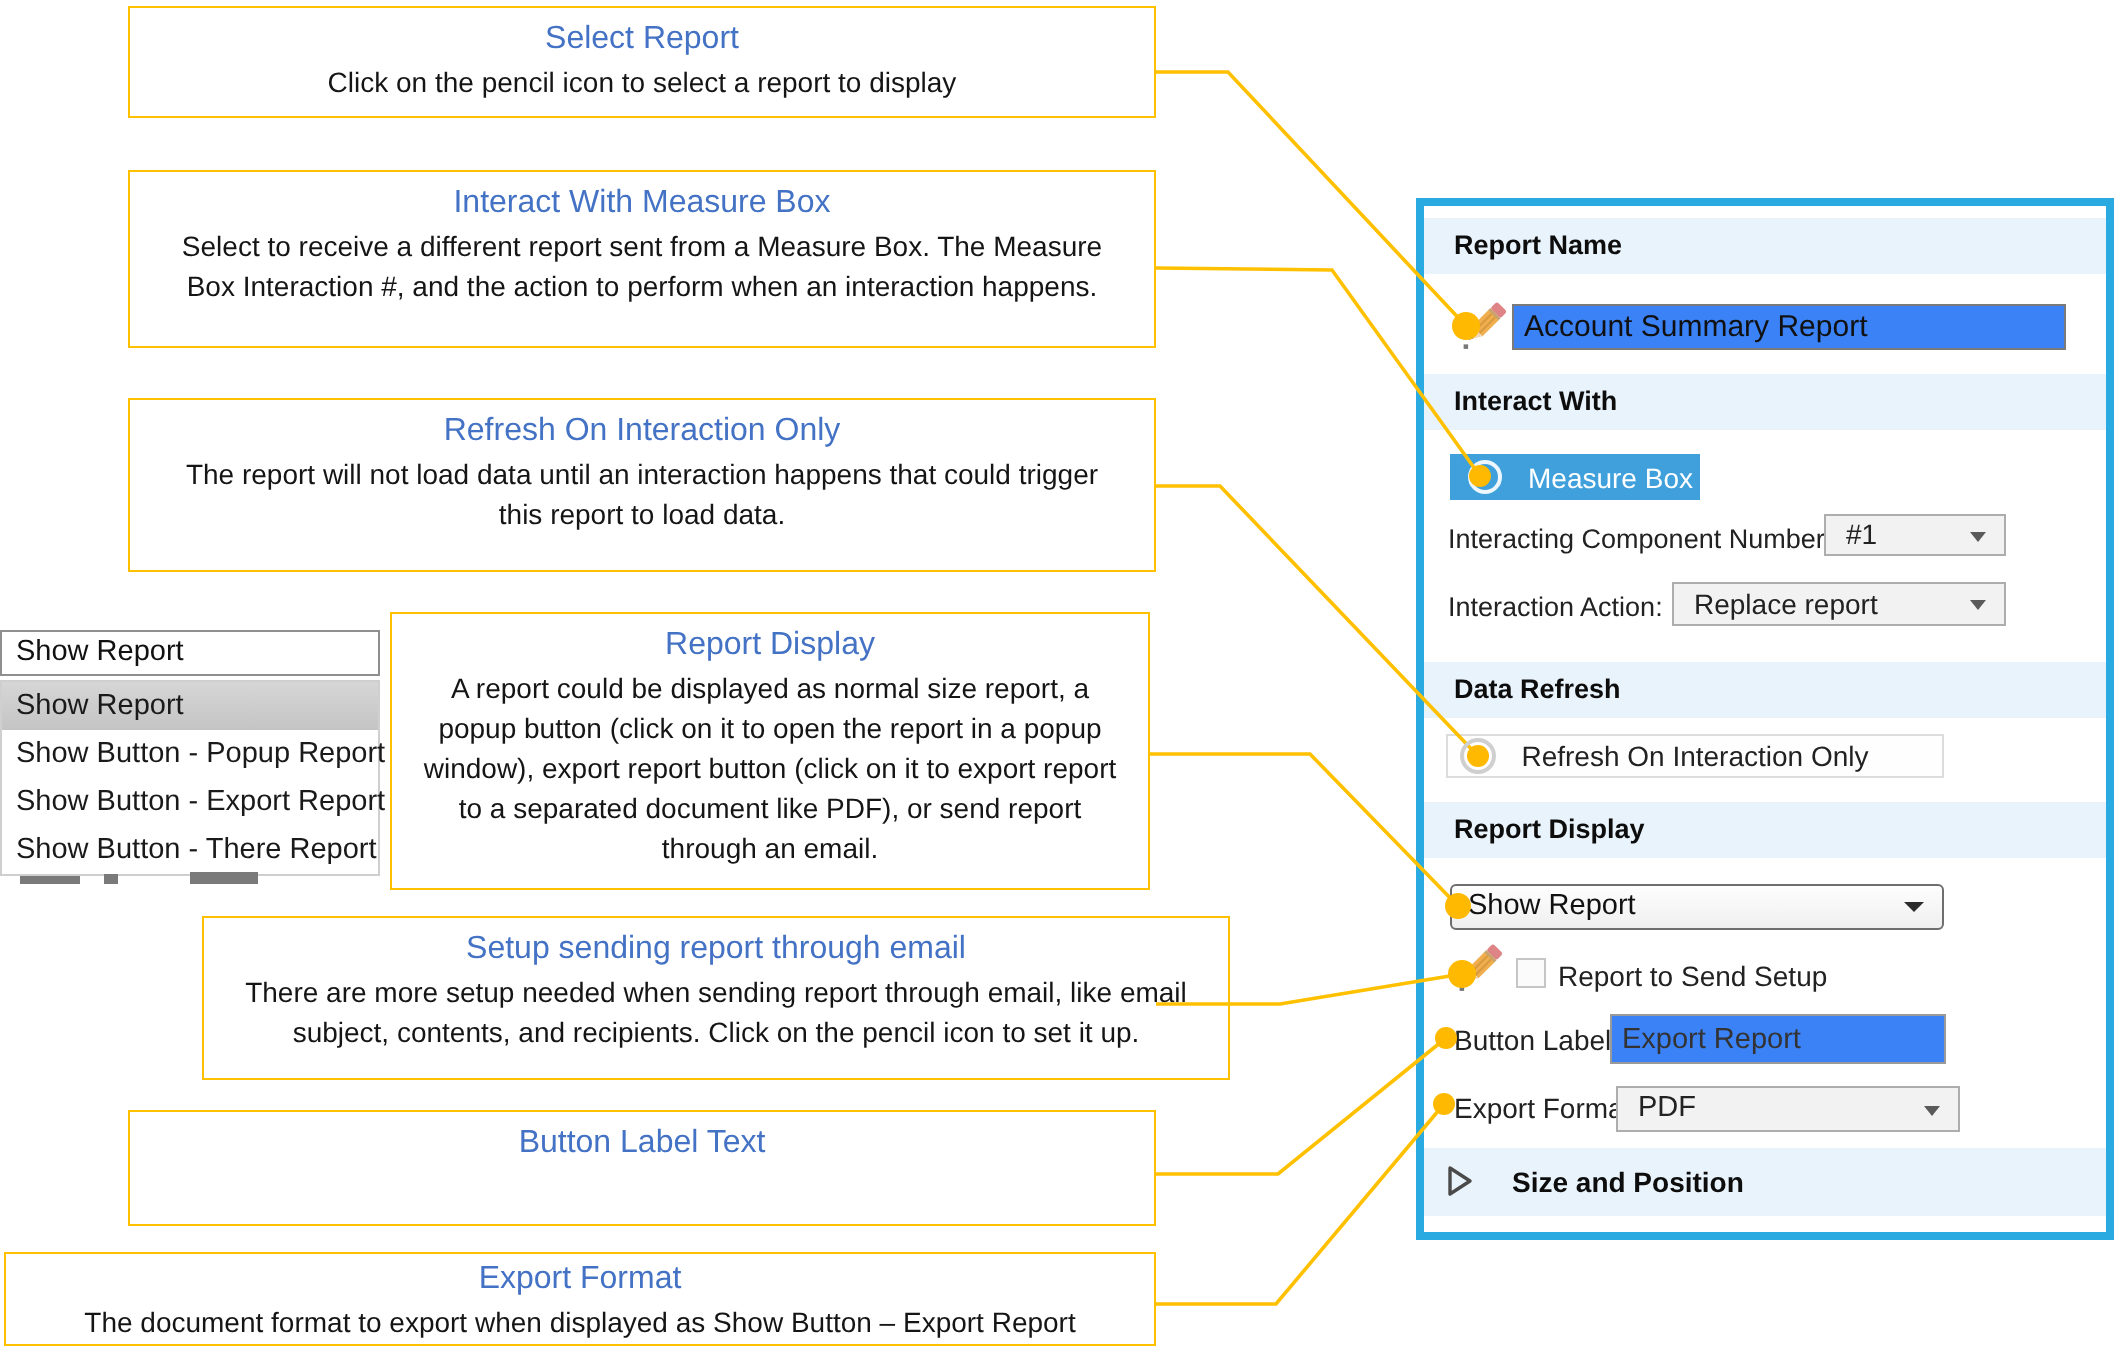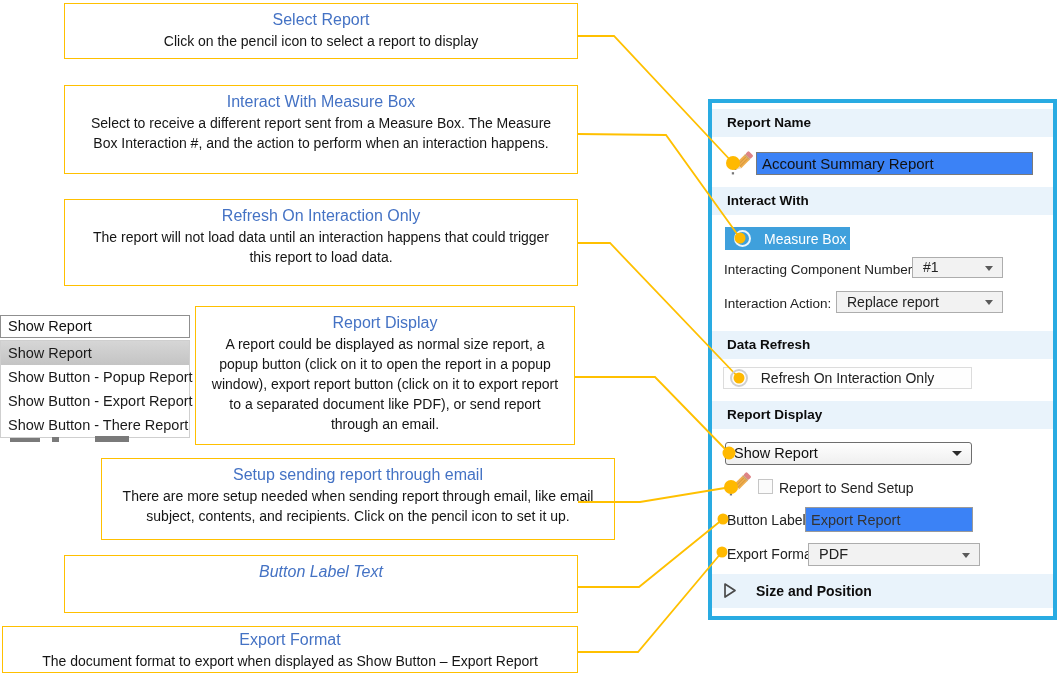--- a/index.html
+++ b/index.html
@@ -9,21 +9,21 @@
   }
   
   .callout{position:absolute;background:#fff;border:1.5px solid #FFC000;box-sizing:border-box;z-index:2;}
   .callout .title{color:#4472C4;font-size:16px;text-align:center;margin:7px 6px 2px 6px;}
   .callout .body{font-size:14px;text-align:center;line-height:20px;padding:0 16px;color:#151515;}
   #c1{left:64px;top:3px;width:514px;height:56px;}
   #c2{left:64px;top:85px;width:514px;height:89px;}
   #c3{left:64px;top:199px;width:514px;height:87px;}
   #c4{left:195px;top:306px;width:380px;height:139px;}
   #c5{left:80px;top:458px;width:514px;height:82px;margin-left:21px;}
-  #c6{left:64px;top:555px;width:514px;height:58px;font-style:italic;}
+  #c6{left:64px;top:555px;width:514px;height:58px;}
   #c7{left:2px;top:626px;width:576px;height:47px;}
   
   #combo-closed{position:absolute;left:0;top:315px;width:190px;height:23px;background:#fff;
     border:1px solid #8F8F8F;box-sizing:border-box;line-height:21px;padding-left:7px;font-size:14.5px;z-index:1;}
   #combo-list{position:absolute;left:0;top:340px;width:190px;background:#fff;
     border:1px solid #CFCFCF;box-sizing:border-box;z-index:1;}
   .list-item{height:24px;line-height:24px;padding-left:7px;font-size:14.5px;color:#1a1a1a;white-space:nowrap;}
   .list-item.selected{background:linear-gradient(#D6D6D6,#C4C4C4);}
   .frag{position:absolute;background:#7a7a7a;z-index:1;}
   

